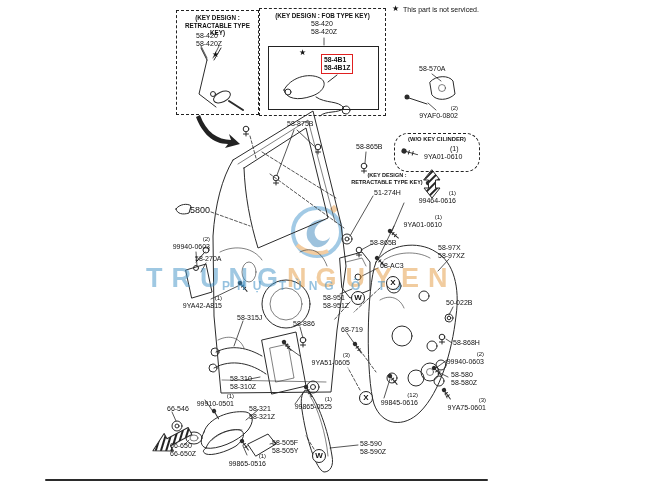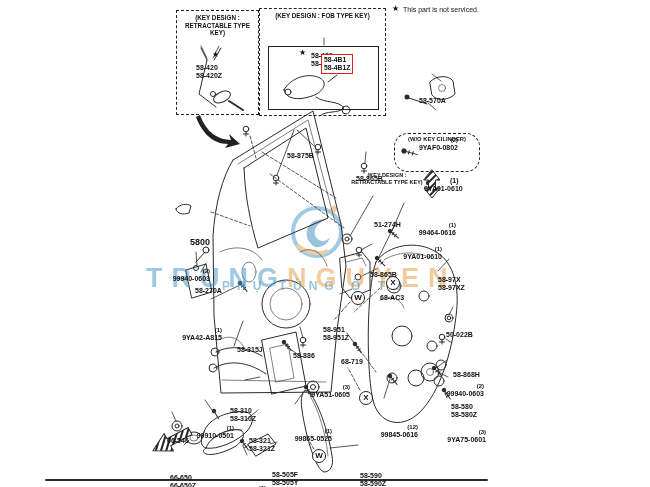--- a/index.html
+++ b/index.html
@@ -1,19 +1,19 @@
 <!DOCTYPE html>
 <html><head>
 <meta charset="utf-8">
 <style>
   html,body{margin:0;padding:0;background:#fff;}
   #stage{position:relative;width:650px;height:487px;background:#ffffff;overflow:hidden;
          font-family:"Liberation Sans",sans-serif;color:#111;}
   svg{position:absolute;left:0;top:0;}
-  .plabel{position:absolute;font-weight:bold;font-size:7px;line-height:8px;white-space:nowrap;color:#111;z-index:30;margin-top:32px;}
+  .plabel{position:absolute;font-weight:normal;font-size:7px;line-height:8px;white-space:nowrap;color:#111;z-index:30;}
   .plabel .qty{font-size:6px;line-height:7px;display:block;}
   .box{position:absolute;border:1px dashed #222;background:transparent;z-index:5;}
   .boxtitle{font-weight:bold;font-size:6.3px;line-height:7.5px;text-align:center;padding-top:3px;}
   .innerbox{position:absolute;border:1px solid #222;}
   .redbox{position:absolute;border:1.6px solid #e02020;padding:1px 2px;font-weight:bold;font-size:6.8px;line-height:8px;z-index:31;background:#fff;}
   .star{position:absolute;font-size:8px;z-index:31;color:#111;}
   .note{position:absolute;font-size:7px;z-index:31;color:#111;white-space:nowrap;}
   .callout{position:absolute;width:12px;height:12px;border:1px solid #222;border-radius:50%;
            font-weight:bold;font-size:8px;line-height:12px;text-align:center;background:#fff;z-index:30;}
   .smallnote{position:absolute;font-weight:bold;font-size:5.5px;line-height:6.5px;text-align:center;z-index:30;white-space:nowrap;}

